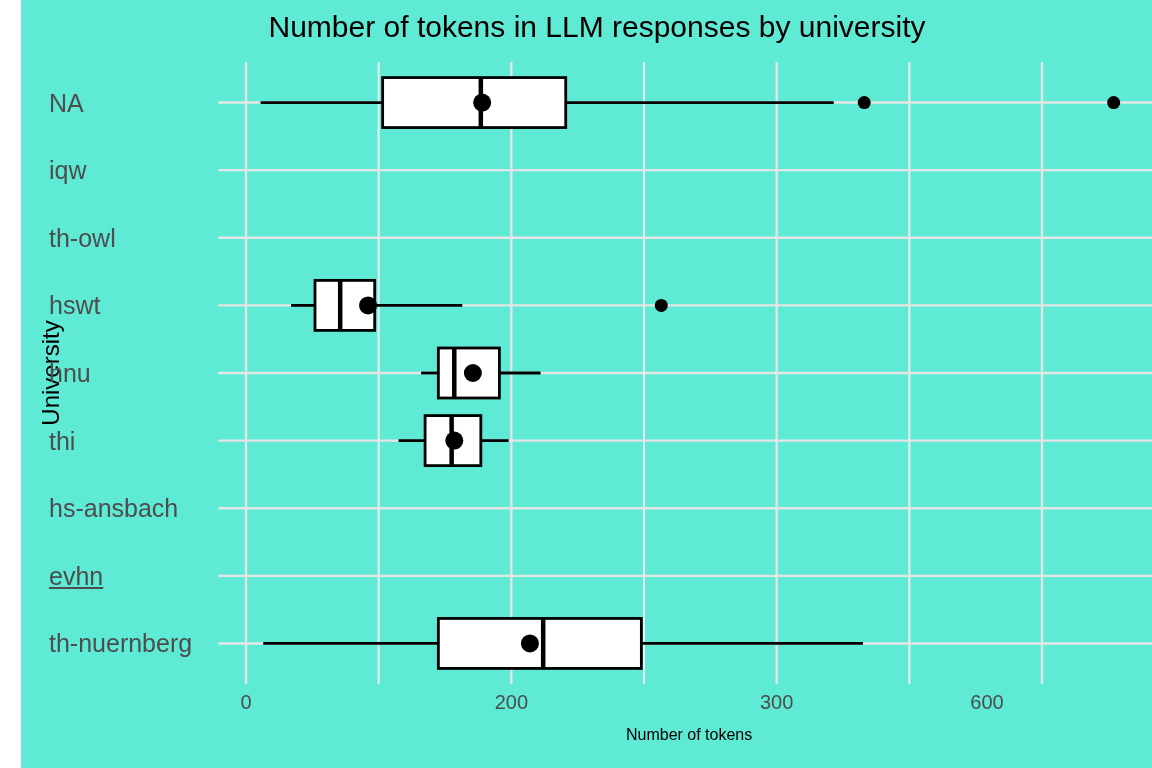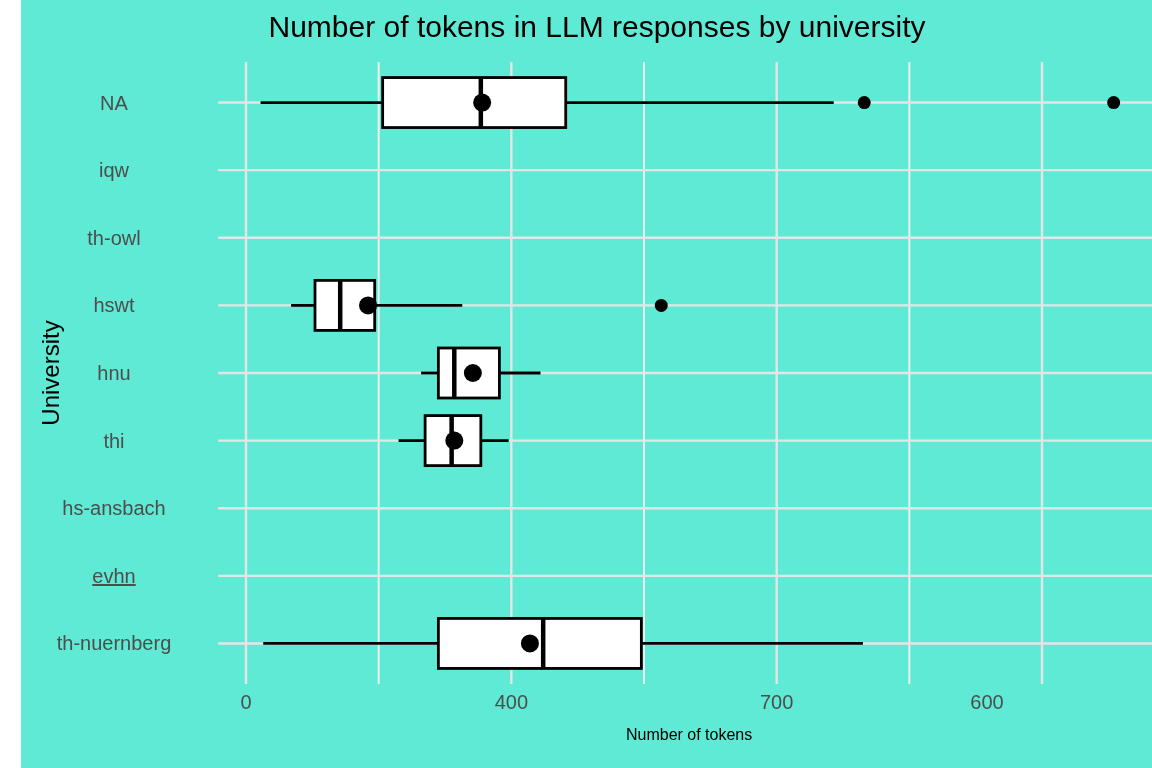--- a/index.html
+++ b/index.html
@@ -16,22 +16,22 @@
   }
   .y-axis-title {
     position:absolute; left:30px; top:373px; font-size:24px; color:#000000;
     transform:translate(-50%,-50%) rotate(-90deg); white-space:nowrap;
   }
   .xtick {
     position:absolute; top:691px; width:80px; text-align:center;
     font-size:20px; color:#4d4d4d;
   }
   .ytick {
-    position:absolute; left:8px; width:170px; text-align:center;
-    font-size:20px; color:#4d4d4d; height:26px; line-height:26px; white-space:nowrap;
+    position:absolute; left:28px; width:170px; text-align:left;
+    font-size:25px; color:#4d4d4d; height:26px; line-height:26px; white-space:nowrap;
   }
   svg { position:absolute; left:0; top:0; }
 </style>
 </head>
 <body>
 
 <div class="figure">
   <svg id="plot" width="1152" height="768">
       <line x1="357.66999999999996" x2="357.66999999999996" y1="62" y2="684" stroke="#efefef" stroke-width="2"></line>
       <line x1="623.01" x2="623.01" y1="62" y2="684" stroke="#efefef" stroke-width="2"></line>
@@ -90,22 +90,22 @@
         <rect x="417.37149999999997" y="618.4347826086957" width="202.9851000000001" height="50" fill="#ffffff" stroke="#000000" stroke-width="2.8"></rect>
         <line x1="522.1808" x2="522.1808" y1="618.4347826086957" y2="668.4347826086957" stroke="#000000" stroke-width="4.5"></line>
         <circle cx="508.9138" cy="643.4347826086957" r="9" fill="#000000"></circle>
       </g>
     </svg>
   <div class="chart-title">Number of tokens in LLM responses by university</div>
   <div class="x-axis-title" id="xAxisTitle" style="left: 197.139px; width: 941.957px;">Number of tokens</div>
   <div class="y-axis-title">University</div>
   <div id="labels">
       <div class="xtick" style="left: 185px;">0</div>
-      <div class="xtick" style="left: 450.34px;">400</div>
-      <div class="xtick" style="left: 715.68px;">700</div>
+      <div class="xtick" style="left: 450.34px;">200</div>
+      <div class="xtick" style="left: 715.68px;">300</div>
       <div class="xtick" style="left: 926px;">600</div>
       <div class="ytick" style="top: 89.5652px;">NA</div>
       <div class="ytick" style="top: 157.174px;">iqw</div>
       <div class="ytick" style="top: 224.783px;">th-owl</div>
       <div class="ytick" style="top: 292.391px;">hswt</div>
       <div class="ytick" style="top: 360px;">hnu</div>
       <div class="ytick" style="top: 427.609px;">thi</div>
       <div class="ytick" style="top: 495.217px;">hs-ansbach</div>
       <div class="ytick" style="top: 562.826px; text-decoration: underline;">evhn</div>
       <div class="ytick" style="top: 630.435px;">th-nuernberg</div>

